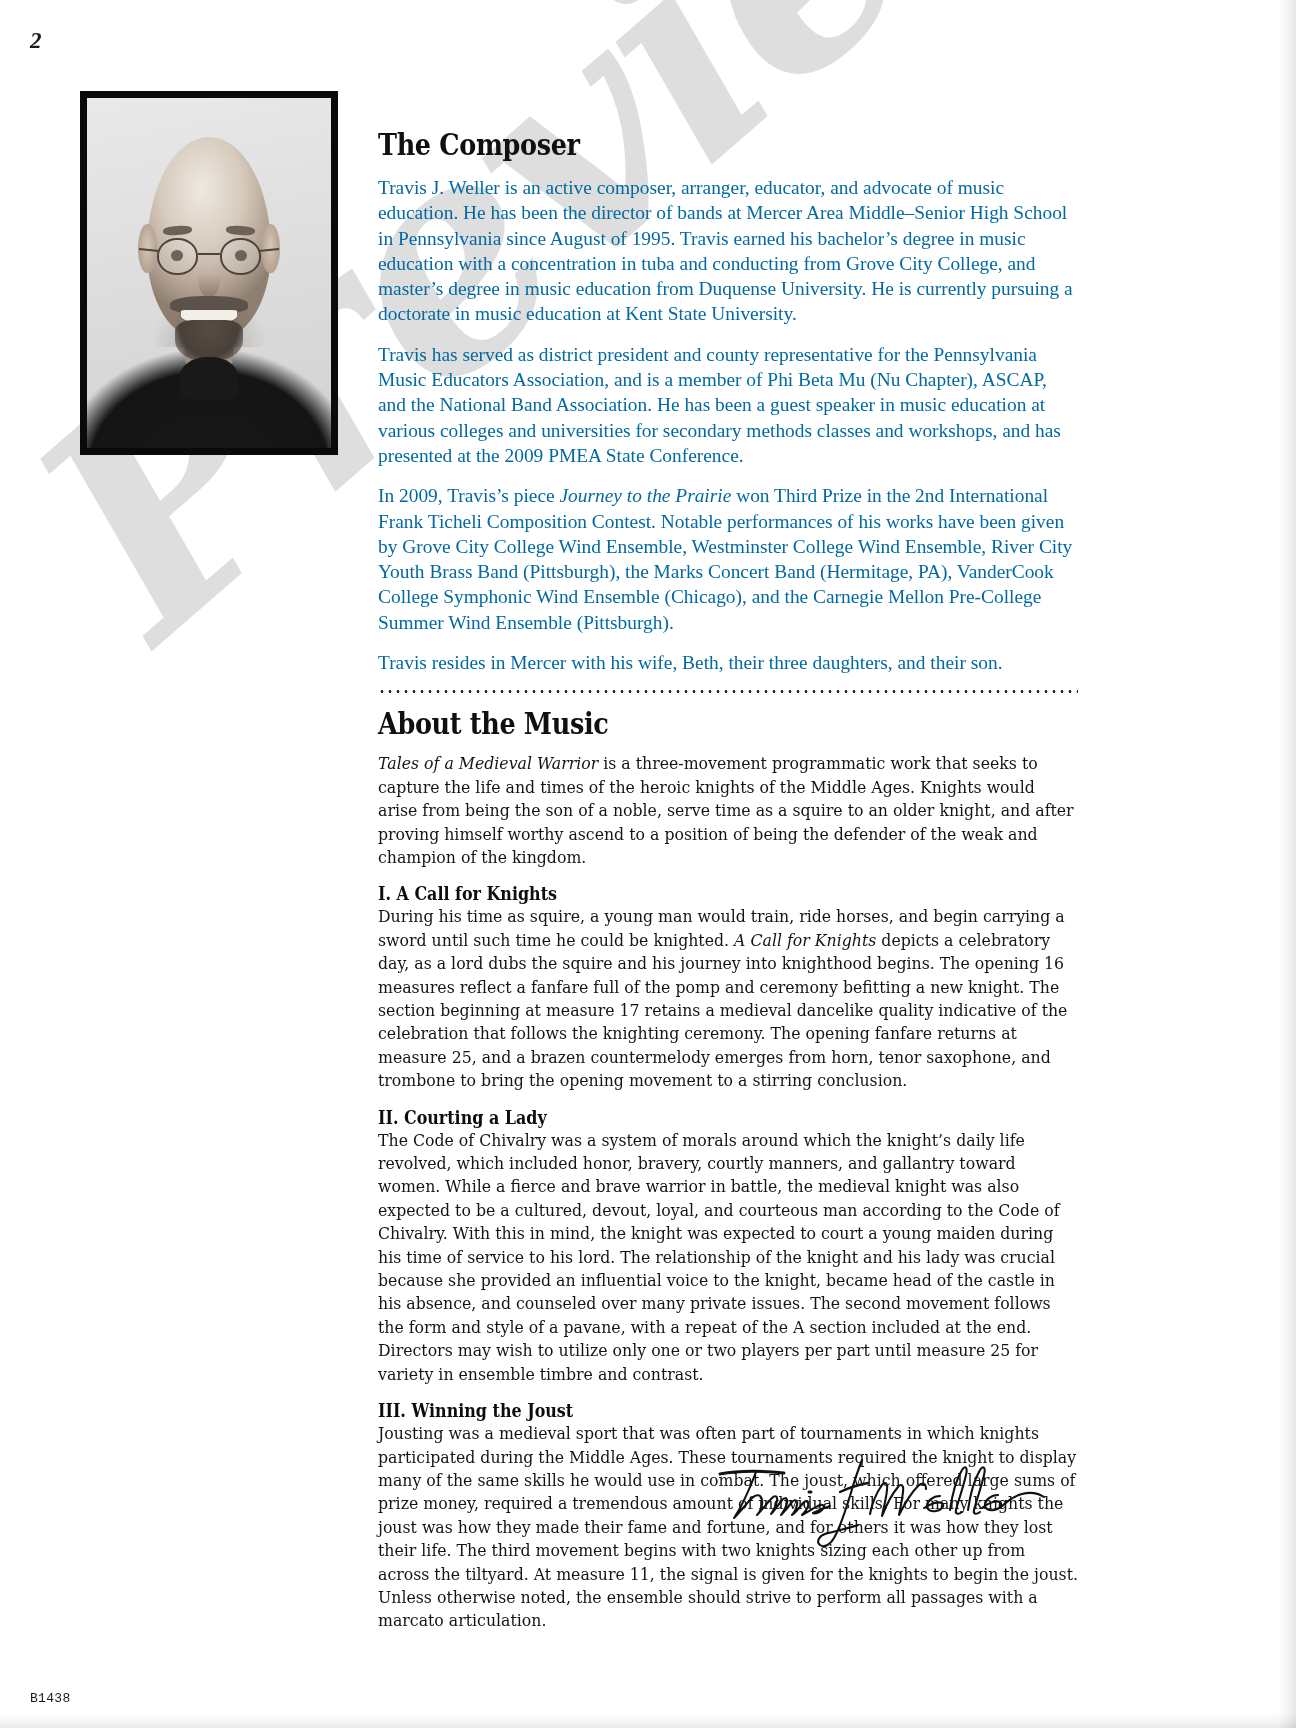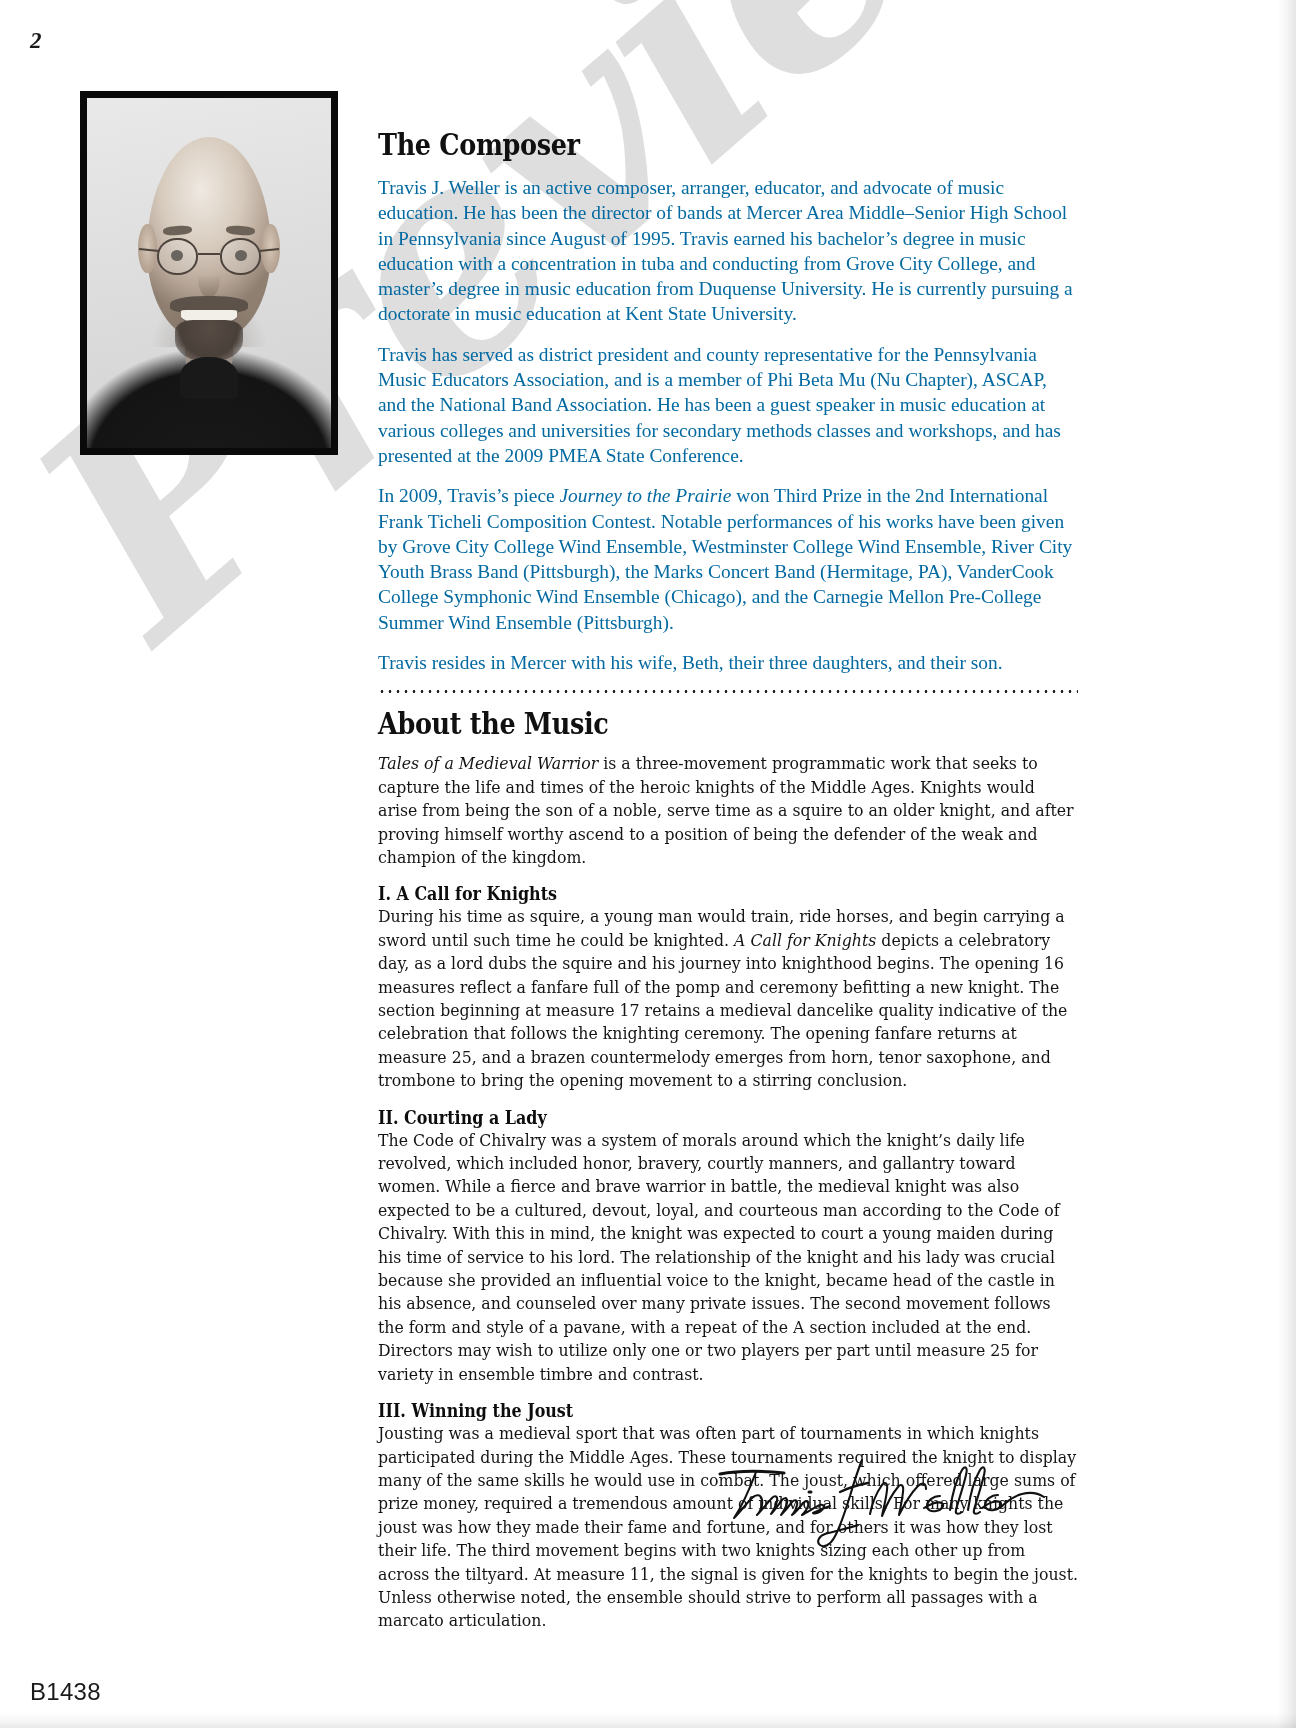--- a/index.html
+++ b/index.html
@@ -65,22 +65,22 @@
     font-family: "Liberation Serif", serif;
     font-size: 23px;
     font-weight: 700;
     font-style: italic;
     color: #1a1a1a;
   }
 
   #footer-code {
     position: absolute;
     left: 30px; bottom: 22px;
-    font-family: Liberation Sans, sans-serif;
-    font-size: 24px;
+    font-family: Liberation Mono, monospace;
+    font-size: 13px;
     color: #1a1a1a;
     letter-spacing: 0.3px;
   }
 
   
   #photo-wrap {
     position: absolute;
     left: 80px; top: 91px;
     width: 258px; height: 364px;
     background: #0a0a0a;

